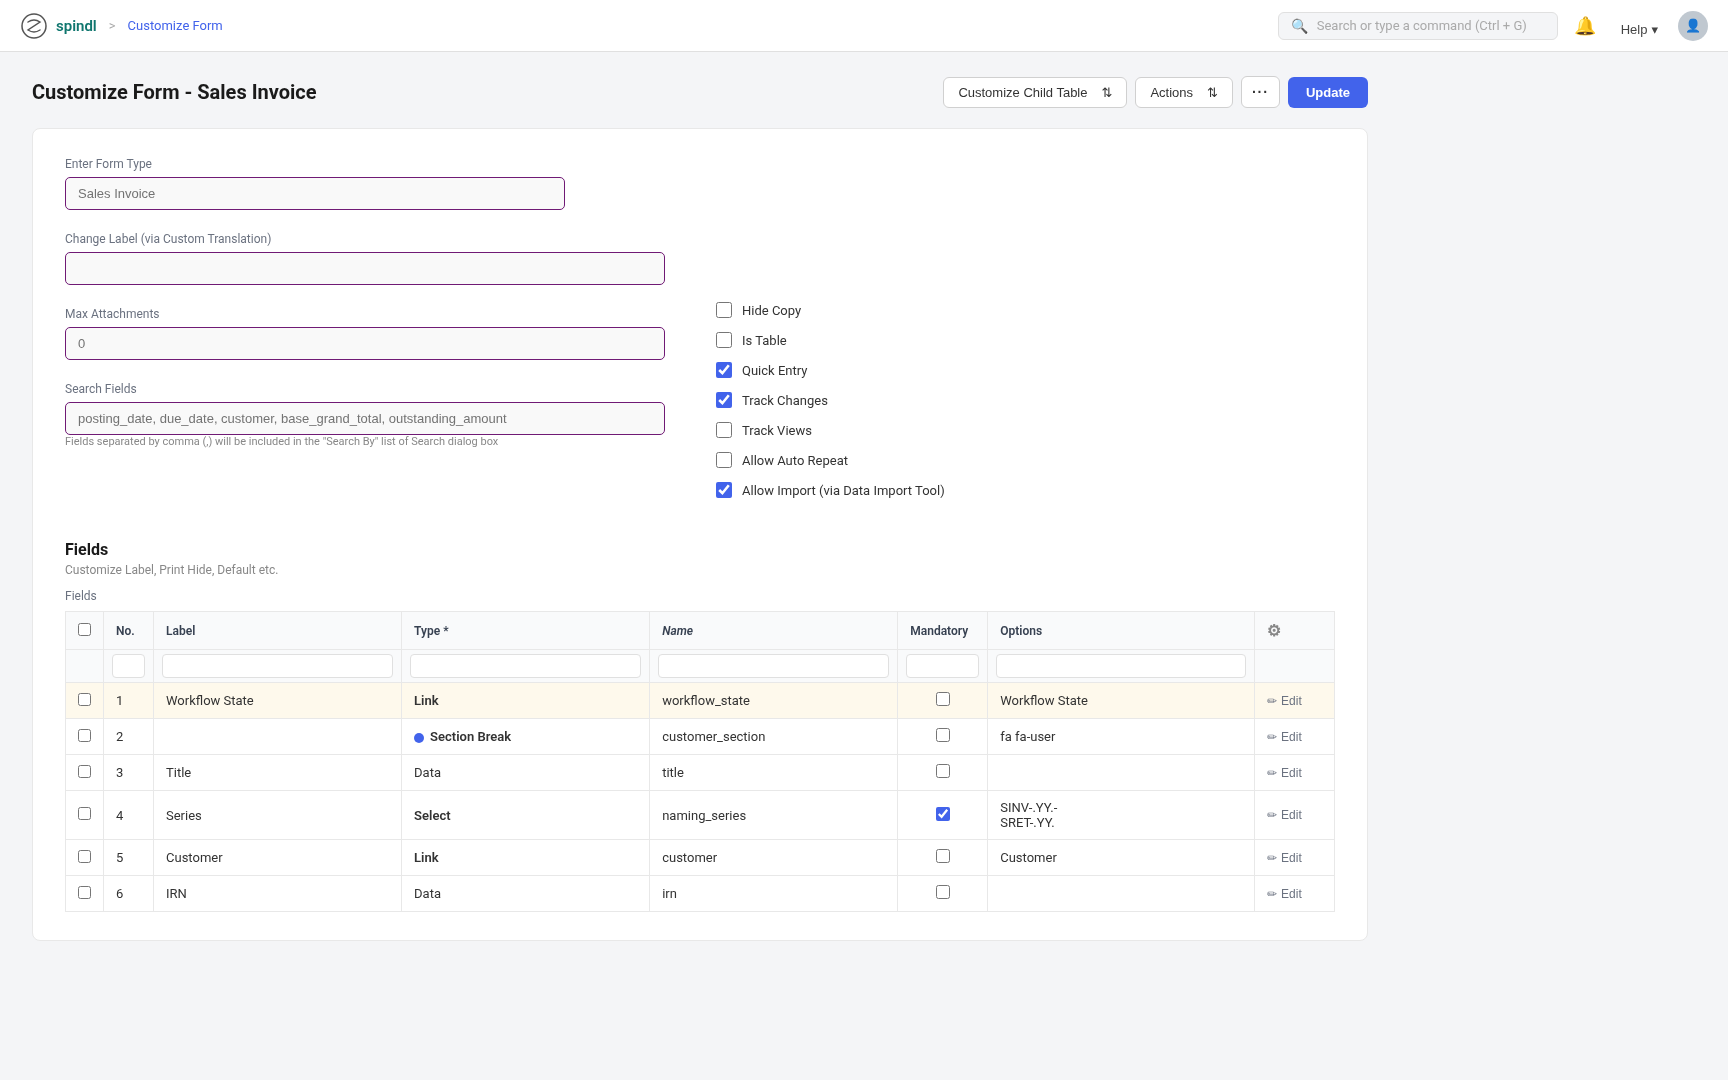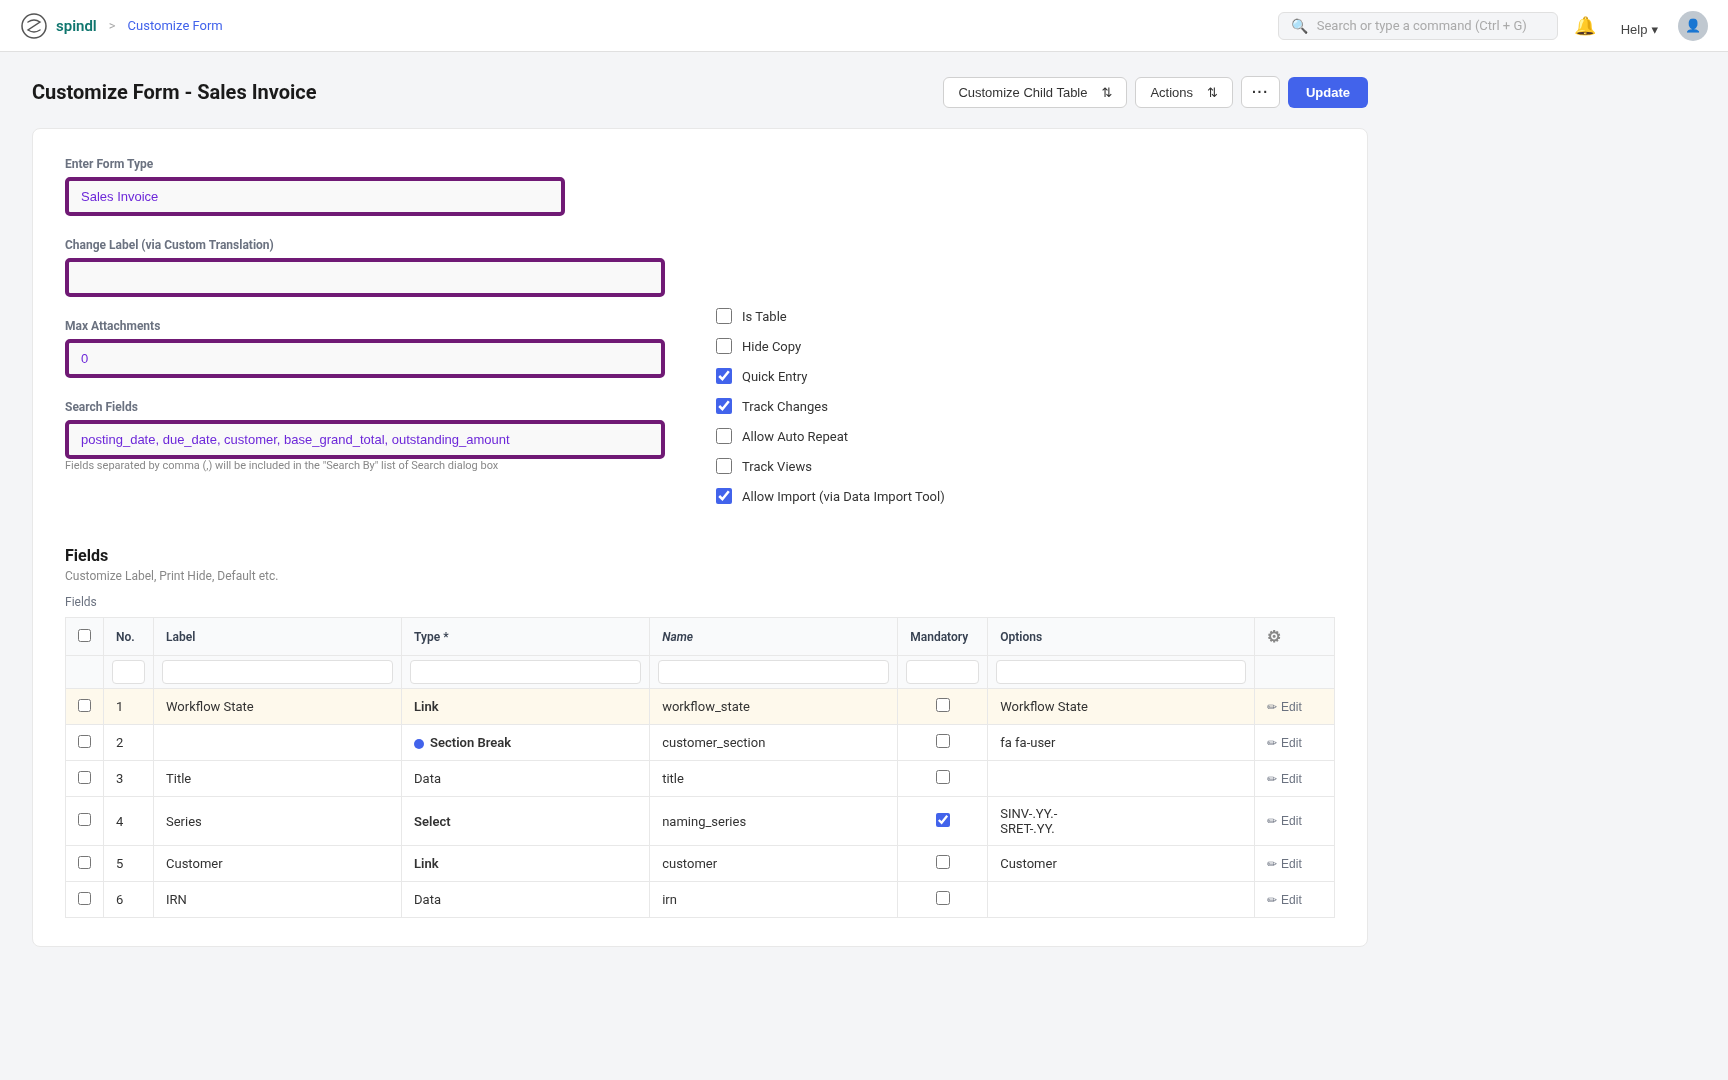--- a/index.html
+++ b/index.html
@@ -153,29 +153,29 @@
     }
 
     
     .form-row {
       margin-bottom: 22px;
     }
     .form-label {
       font-size: 12px;
       color: #6b7280;
       margin-bottom: 6px;
-      font-weight: 700;
+      font-weight: 400;
     }
     .form-input {
       width: 100%;
-      border: 4px solid #701a75;
+      border: 1px solid #701a75;
       border-radius: 5px;
       padding: 8px 12px;
       font-size: 13px;
-      color: #6d28d9;
+      color: #737373;
       background: #f9f9f9;
     }
 
     .two-col {
       display: grid;
       grid-template-columns: 1fr 1fr;
       gap: 32px;
     }
     .left-col { max-width: 600px; }
     .right-col { padding-top: 0; }
@@ -382,47 +382,47 @@
         <div class="form-row">
           <div class="form-label">Search Fields</div>
           <input class="form-input" type="text" value="posting_date, due_date, customer, base_grand_total, outstanding_amount" style="">
           <div class="search-hint">Fields separated by comma (,) will be included in the "Search By" list of Search dialog box</div>
         </div>
       </div>
 
       <div class="right-col" style="padding-top: 70px;">
 
         <div class="checkbox-row">
+          <input type="checkbox" id="hide-copy" style="">
+          <label class="checkbox-label" for="hide-copy">Hide Copy</label>
+        </div>
+
+        <div class="checkbox-row">
           <input type="checkbox" id="is-table" style="">
           <label class="checkbox-label" for="is-table">Is Table</label>
         </div>
 
         <div class="checkbox-row">
-          <input type="checkbox" id="hide-copy" style="">
-          <label class="checkbox-label" for="hide-copy">Hide Copy</label>
-        </div>
-
-        <div class="checkbox-row">
           <input type="checkbox" id="quick-entry" checked="" style="">
           <label class="checkbox-label" for="quick-entry">Quick Entry</label>
         </div>
 
         <div class="checkbox-row">
           <input type="checkbox" id="track-changes" checked="" style="">
           <label class="checkbox-label" for="track-changes">Track Changes</label>
         </div>
 
         <div class="checkbox-row">
+          <input type="checkbox" id="track-views" style="">
+          <label class="checkbox-label" for="track-views">Track Views</label>
+        </div>
+
+        <div class="checkbox-row">
           <input type="checkbox" id="allow-auto-repeat" style="">
           <label class="checkbox-label" for="allow-auto-repeat">Allow Auto Repeat</label>
-        </div>
-
-        <div class="checkbox-row">
-          <input type="checkbox" id="track-views" style="">
-          <label class="checkbox-label" for="track-views">Track Views</label>
         </div>
 
         <div class="checkbox-row">
           <input type="checkbox" id="allow-import" checked="" style="">
           <label class="checkbox-label" for="allow-import">Allow Import (via Data Import Tool)</label>
         </div>
 
       </div>
     </div>
 

